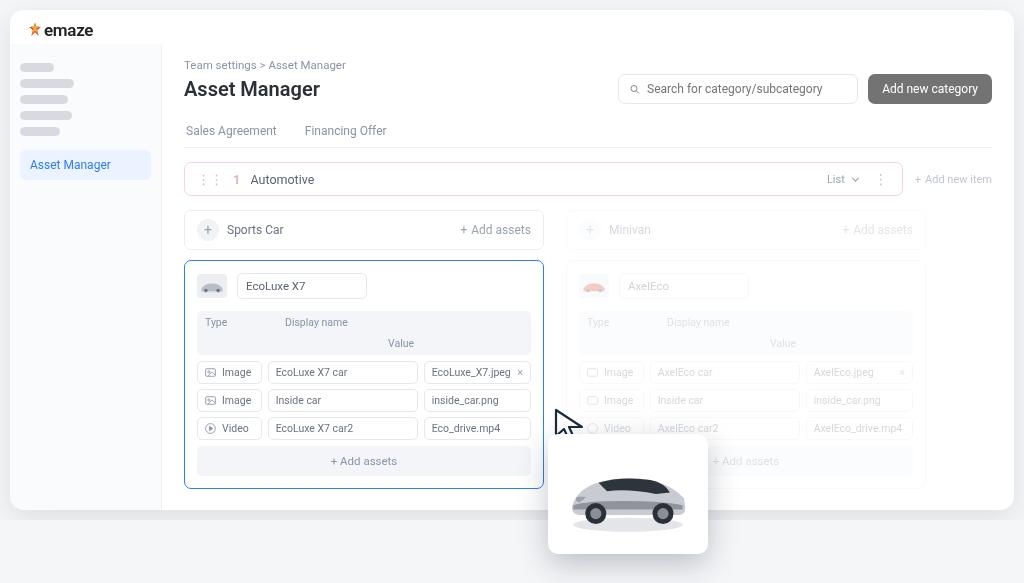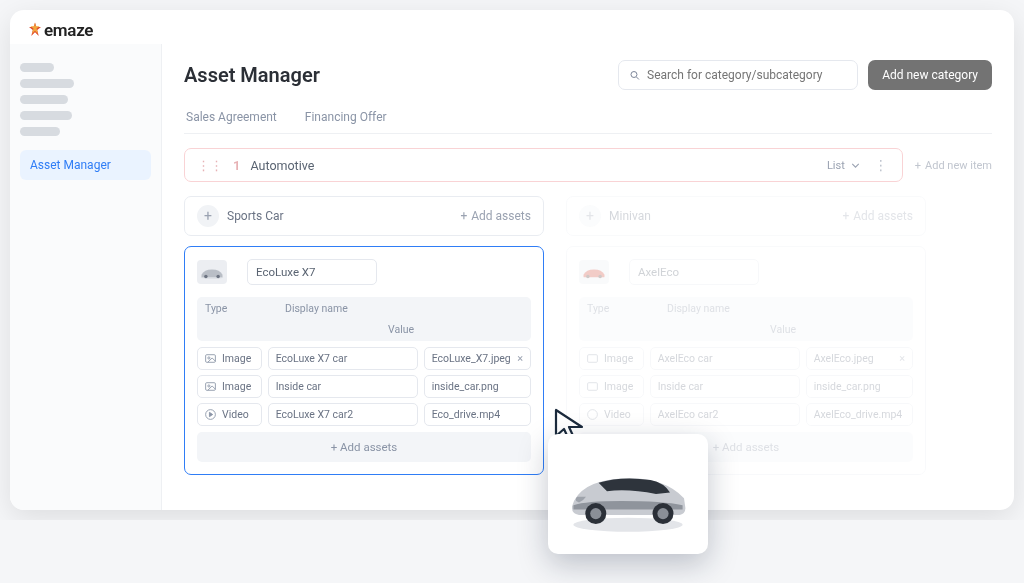--- a/index.html
+++ b/index.html
@@ -38,21 +38,21 @@
   .add-new-item { color:#c1c6cf; font-size:11px; display:flex; align-items:center; gap:4px; cursor:pointer; }
   .subcats { display:flex; gap:22px; margin-top:14px; }
   .subcat-col { width:360px; }
   .subcat-col.dim { opacity:0.28; pointer-events:none; }
   .subcat-header { border:1px solid #e9ecf1; border-radius:7px; padding:8px 12px; display:flex; align-items:center; gap:8px; margin-bottom:10px; }
   .plus-circle { width:22px; height:22px; border-radius:50%; background:#f1f3f6; display:flex; align-items:center; justify-content:center; color:#9aa2b1; font-size:14px; }
   .subcat-name { font-size:12px; color:#6a7384; flex:1; }
   .add-assets-link { font-size:12px; color:#9aa2b1; display:flex; align-items:center; gap:4px; cursor:pointer;}
   .asset-card { border:1.5px solid #2f7df6; border-radius:7px; padding:12px; }
   .subcat-col.dim .asset-card { border-color:#e9ecf1; }
-  .asset-head { display:flex; align-items:center; gap:20px; margin-bottom:12px; }
+  .asset-head { display:flex; align-items:center; gap:10px; margin-bottom:12px; }
   .thumb { width:30px; height:24px; border-radius:4px; background:#eceef2; display:flex; align-items:center; justify-content:center; }
   .thumb svg { width:28px; height:20px; }
   .name-input { border:1px solid #e5e8ee; border-radius:5px; padding:5px 8px; font-size:11.5px; color:#5a6472; width:130px; outline:none; }
   .table-head { display:flex; background:#f3f5f8; border-radius:5px; padding:5px 8px; font-size:10.5px; color:#8a94a6; margin-bottom:6px; }
   .col-type{ width:80px; } .col-disp{ flex:1; } .col-val{ width:135px;margin-top:21px; }
   .asset-row { display:flex; align-items:center; gap:6px; margin-bottom:5px; }
   .type-cell { width:80px; border:1px solid #e5e8ee; border-radius:5px; padding:4px 6px; font-size:10.5px; color:#6a7384; display:flex; align-items:center; gap:5px; }
   .disp-cell { flex:1; border:1px solid #e5e8ee; border-radius:5px; padding:4px 7px; font-size:10.5px; color:#6a7384; outline:none; }
   .val-cell { width:135px; border:1px solid #e5e8ee; border-radius:5px; padding:4px 7px; font-size:10.5px; color:#6a7384; display:flex; align-items:center; justify-content:space-between; }
   .x-btn { color:#9aa2b1; font-size:11px; cursor:pointer; }
@@ -83,20 +83,21 @@
     <div class="sidebar">
       <div class="skel w0"></div>
       <div class="skel w1"></div>
       <div class="skel w2"></div>
       <div class="skel w3"></div>
       <div class="skel w4"></div>
       <div class="sidebar-item-active">Asset Manager</div>
     </div>
 
     <div class="main">
+      <div class="breadcrumb">Team settings &gt; Asset Manager</div>
       <div class="header-row">
         <div class="page-title">Asset Manager</div>
         <div class="header-right">
           <div class="search-box">
             <svg class="icon-sm" viewBox="0 0 24 24" fill="none" stroke="#7a8396" stroke-width="2">
                 <circle cx="10" cy="10" r="6"></circle>
                 <line x1="15" y1="15" x2="20" y2="20"></line>
               </svg>
             <input placeholder="Search for category/subcategory" style="">
           </div>

